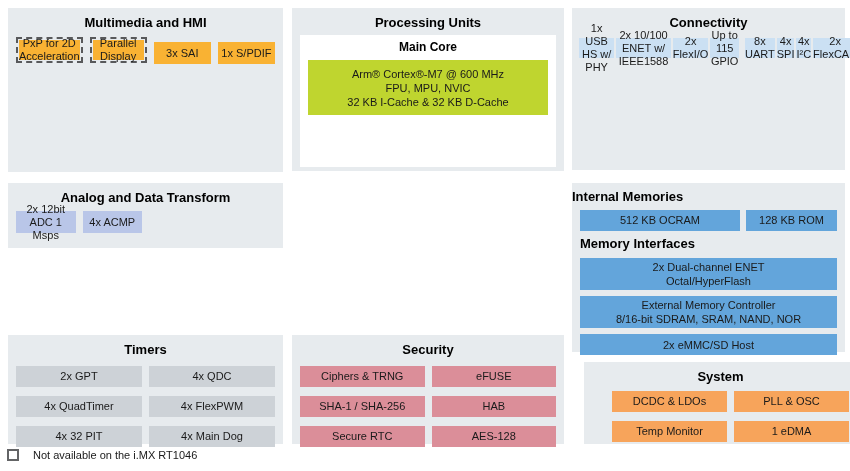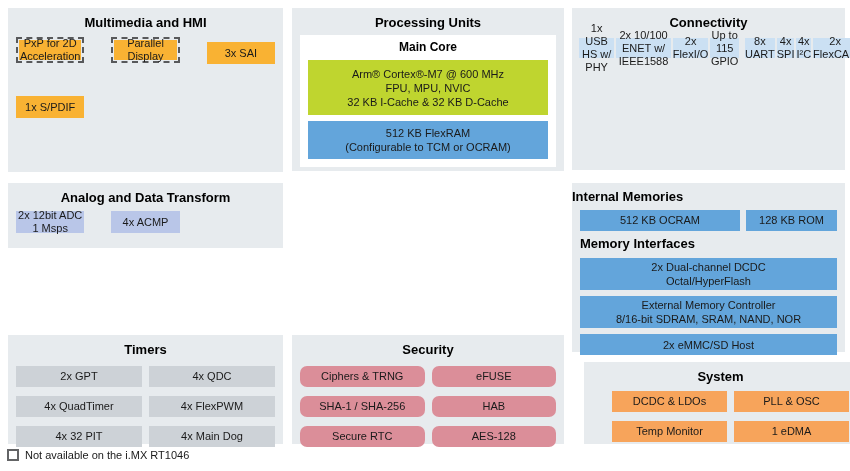--- a/index.html
+++ b/index.html
@@ -16,35 +16,35 @@
     --txt:#1A1A1A;
   }
   *{margin:0;padding:0;box-sizing:border-box;}
   html,body{background:#fff;}
   .stage{
     position:relative;width:850px;height:471px;background:#fff;overflow:hidden;
     font-family:"Liberation Sans","DejaVu Sans",sans-serif;color:var(--txt);
   }
   .panel{position:absolute;background:var(--panel-bg);}
   .panel-title{font-size:13px;font-weight:bold;text-align:center;color:#000;padding-top:7px;line-height:16px;}
-  .grid2{display:grid;grid-template-columns:1fr 1fr 1fr;column-gap:7px;padding:6px 8px 0 8px;gap:27px;}
+  .grid2{display:grid;grid-template-columns:1fr 1fr 1fr 1fr;column-gap:7px;padding:6px 8px 0 8px;}
   .blk{
     display:flex;align-items:center;justify-content:center;text-align:center;
     font-size:11px;line-height:13px;height:22px;color:var(--txt);
   }
   .dashed-wrap{border:2px dashed var(--dash);padding:1px;height:26px;}
   .dashed-wrap .blk{height:100%;}
   .orange{background:var(--orange);}
   .sys-orange{background:var(--sys-orange);}
   .green{background:var(--green);}
   .blue{background:var(--blue);}
   .light-blue{background:var(--light-blue);}
   .lavender{background:var(--lavender);}
   .grayblk{background:var(--gray);}
-  .pinkblk{background:var(--pink);border-radius:7px;}
+  .pinkblk{background:var(--pink);}
 
   
   .p-multimedia{left:8px;top:8px;width:275px;height:164px;}
   .p-processing{left:292px;top:8px;width:272px;height:163px;}
   .p-connectivity{left:572px;top:8px;width:273px;height:162px;}
   .p-analog{left:8px;top:183px;width:275px;height:65px;}
   .p-memories{left:572px;top:183px;width:273px;height:169px;}
   .p-timers{left:8px;top:335px;width:275px;height:109px;}
   .p-security{left:292px;top:335px;width:272px;height:109px;}
   .p-system{left:584px;top:362px;width:273px;height:82px;}
@@ -67,21 +67,21 @@
   .mem-title{font-size:13px;font-weight:bold;color:#000;padding-top:5px;line-height:16px;}
   .mem-wide{display:flex;flex-direction:column;align-items:center;justify-content:center;text-align:center;font-size:11px;line-height:14px;margin-top:6px;}
   .mem-wide.two{height:32px;}
   .mem-wide.one{height:21px;}
 
   
   .rows3{display:grid;grid-template-columns:1fr 1fr;gap:9px 7px;padding:8px 8px 0 8px;}
   .rows3 .blk{height:21px;}
 
   
-  .legend{position:absolute;left:7px;top:449px;display:flex;align-items:flex-start;gap:6px;}
+  .legend{position:absolute;left:7px;top:449px;display:flex;align-items:flex-start;gap:14px;}
   .legend-icon{width:12px;height:12px;border:2px dashed #636466;background:#fff;}
   .legend-text{font-size:11px;color:var(--txt);line-height:13px;}
 </style>
 </head>
 <body>
 
 <div class="stage">
 
   <div class="panel p-multimedia">
     <div class="panel-title">Multimedia and HMI</div>
@@ -99,24 +99,20 @@
 
   <div class="panel p-processing">
     <div class="panel-title">Processing Units</div>
     <div class="maincore-box">
       <div class="maincore-title">Main Core</div>
       <div class="core-blk green">
         <span>Arm® Cortex®-M7 @ 600 MHz</span>
         <span>FPU, MPU, NVIC</span>
         <span>32 KB I-Cache &amp; 32 KB D-Cache</span>
       </div>
-      <div class="ram-blk blue">
-        <span>512 KB FlexRAM</span>
-        <span>(Configurable to TCM or OCRAM)</span>
-      </div>
     </div>
   </div>
 
   <div class="panel p-connectivity">
     <div class="panel-title">Connectivity</div>
     <div class="conn-body">
       <div class="conn-col">
         <div class="blk light-blue">1x USB HS w/ PHY</div>
         <div class="blk light-blue">2x 10/100 ENET w/ IEEE1588</div>
         <div class="blk light-blue">2x FlexI/O</div>
@@ -142,21 +138,21 @@
 
   <div class="panel p-memories">
     <div class="mem-title" style="padding-top:6px;">Internal Memories</div>
     <div class="mem-body">
       <div class="mem-row2">
         <div class="blk blue">512 KB OCRAM</div>
         <div class="blk blue">128 KB ROM</div>
       </div>
       <div class="mem-title">Memory Interfaces</div>
       <div class="mem-wide two blue">
-        <span>2x Dual-channel DCDC</span>
+        <span>2x Dual-channel ENET</span>
         <span>Octal/HyperFlash</span>
       </div>
       <div class="mem-wide two blue">
         <span>External Memory Controller</span>
         <span>8/16-bit SDRAM, SRAM, NAND, NOR</span>
       </div>
       <div class="mem-wide one blue">
         <span>2x eMMC/SD Host</span>
       </div>
     </div>

